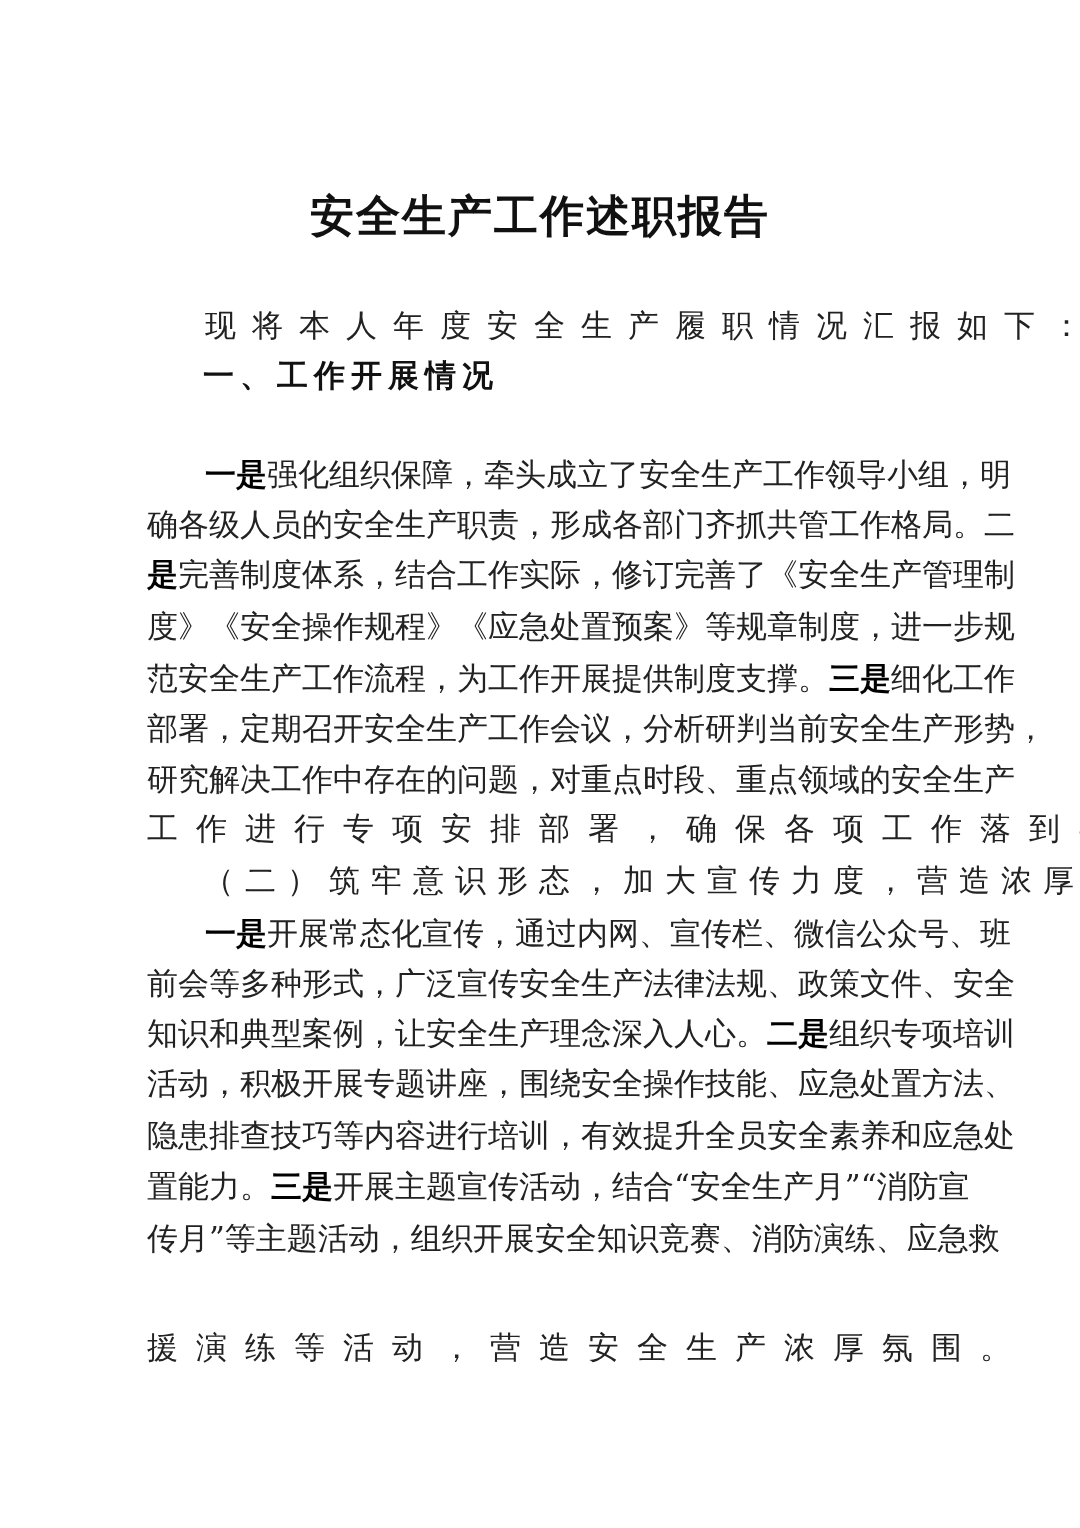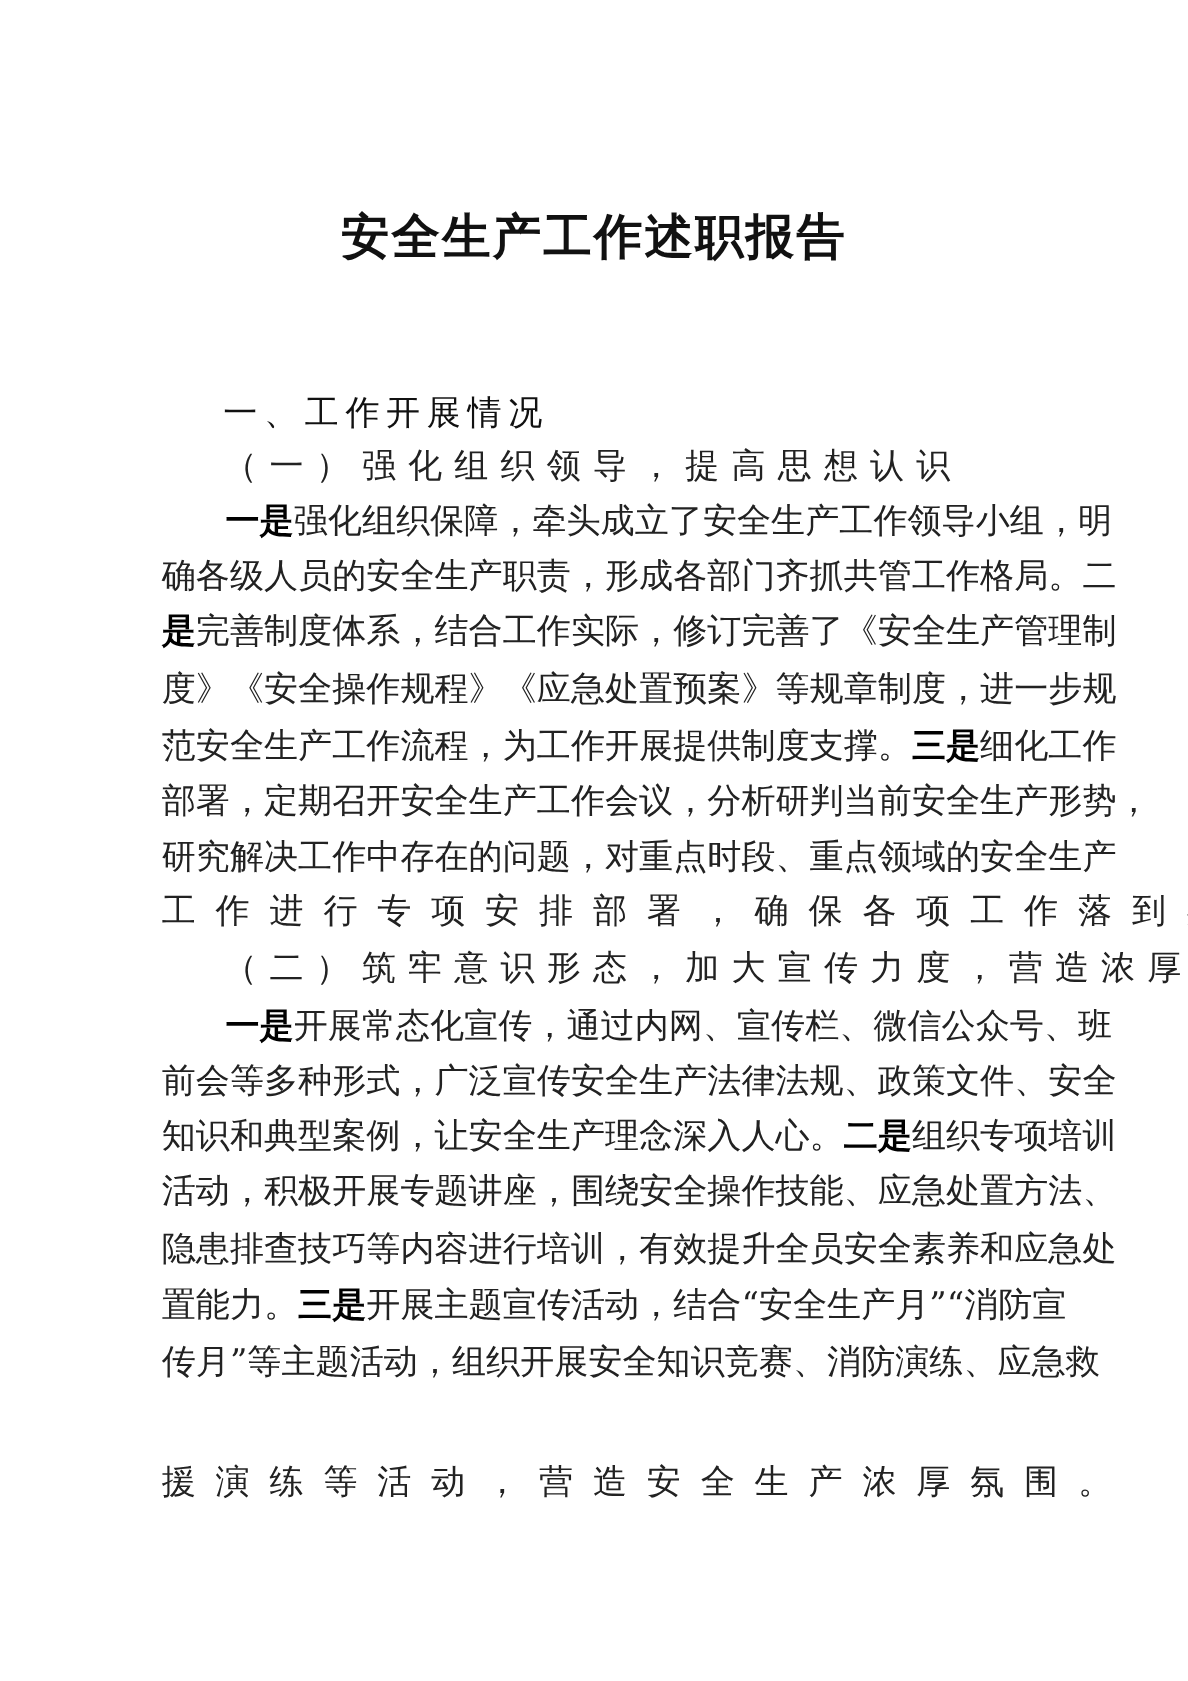--- a/index.html
+++ b/index.html
@@ -6,34 +6,34 @@
   body { width: 1080px; height: 1528px; position: relative; overflow: hidden;
          font-family: "DejaVu Serif", "Liberation Serif", serif; color: #1a1a1a; }
   .page { position: absolute; left: 0; top: 0; width: 886px; height: 1528px; }
   .title { position: absolute; left: 0; width: 1080px; top: 188px; text-align: center;
            font-size: 44px; font-weight: bold; letter-spacing: 2px; color: #111; line-height: 56px; }
   .line { position: absolute; left: 147px; width: 800px; height: 50px; line-height: 50px;
           font-size: 31px; white-space: nowrap; display: flex; justify-content: space-between; color: #222; }
   .line.indent { left: 205px; width: 742px; }
   .line.ragged { justify-content: flex-start; letter-spacing: 19px; }
   .line span.ch { display: inline-block; }
-  .h1 { font-family: "DejaVu Sans", "Liberation Sans", sans-serif; font-weight: normal; color: #111; letter-spacing: 4px; }
+  .h1 { font-family: "DejaVu Sans", "Liberation Sans", sans-serif; font-weight: bold; color: #111; letter-spacing: 4px; }
   .h2 { letter-spacing: 6px; }
   b.lead { font-weight: bold; color: #000; }
 </style>
 </head>
 <body>
 
 <div class="page">
   <div class="title">安全生产工作述职报告</div>
 
+  <div class="line indent ragged" style="top:300px; letter-spacing:16px;">现将本人年度安全生产履职情况汇报如下：</div>
 
   <div class="line indent ragged h1" style="top:350px; left:203px; letter-spacing:6px;">一、工作开展情况</div>
 
-  <div class="line indent ragged h2" style="top:399px; left:203px; letter-spacing:11px;">（一）强化组织领导，提高思想认识</div>
 
   <div id="sub1">
       <div class="line indent" style="top: 449px;">
         <b class="ch lead">一</b>
         <b class="ch lead">是</b>
         <span class="ch">强</span>
         <span class="ch">化</span>
         <span class="ch">组</span>
         <span class="ch">织</span>
         <span class="ch">保</span>

